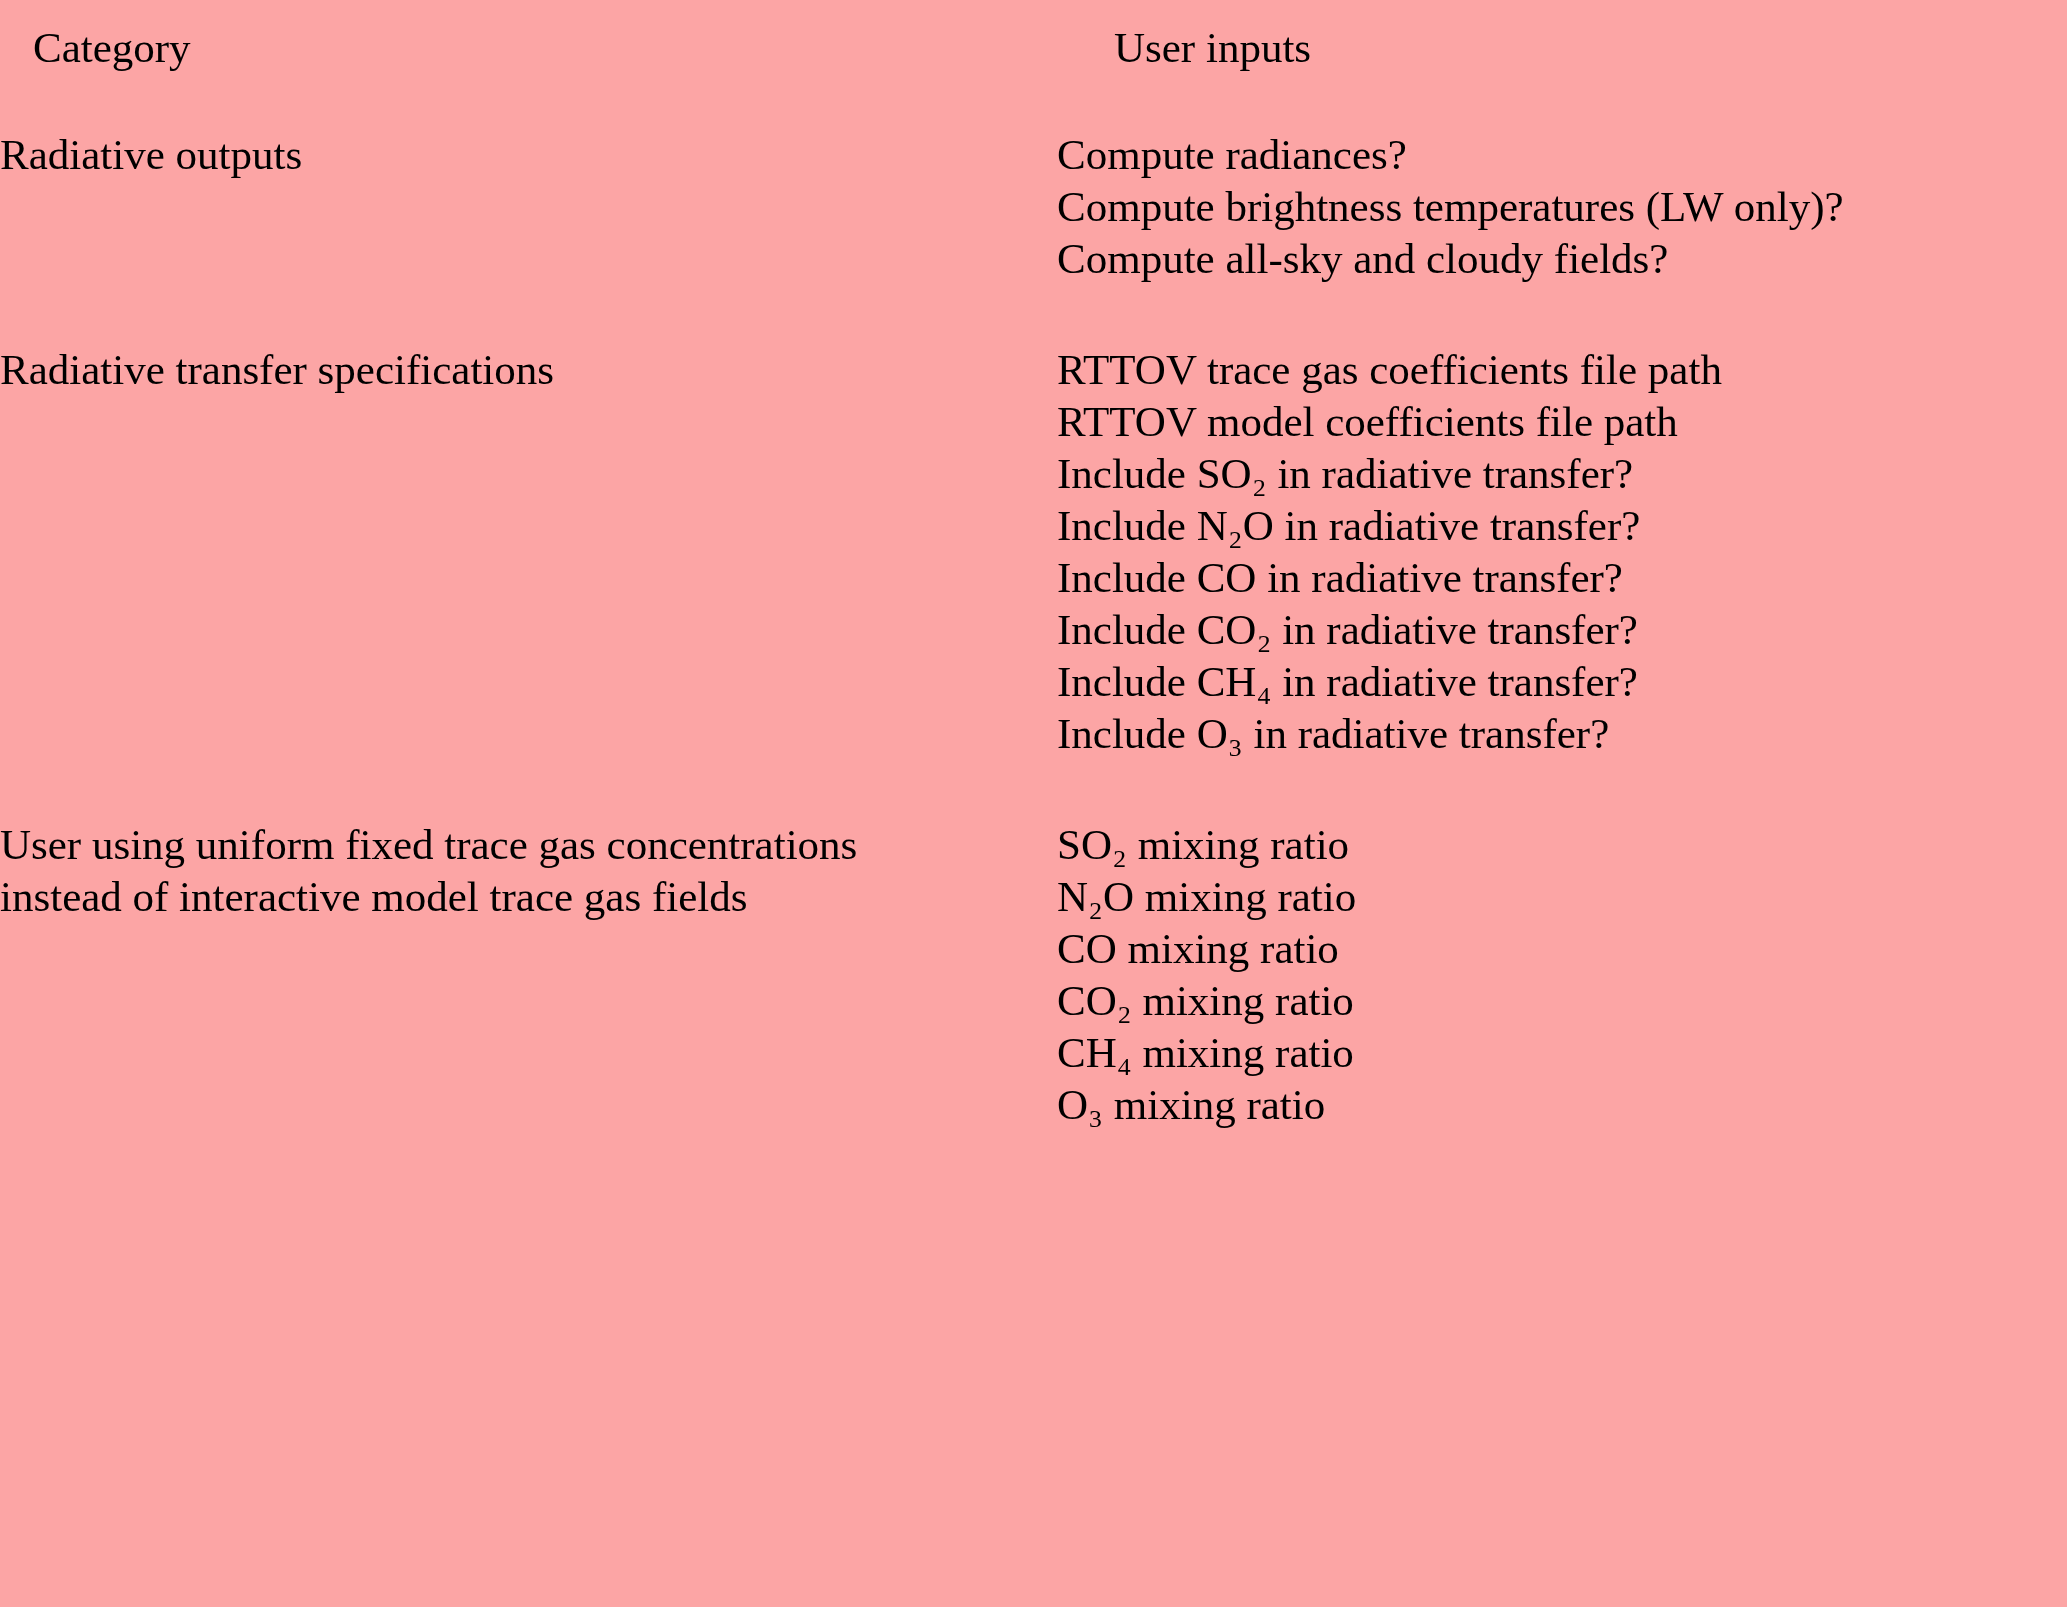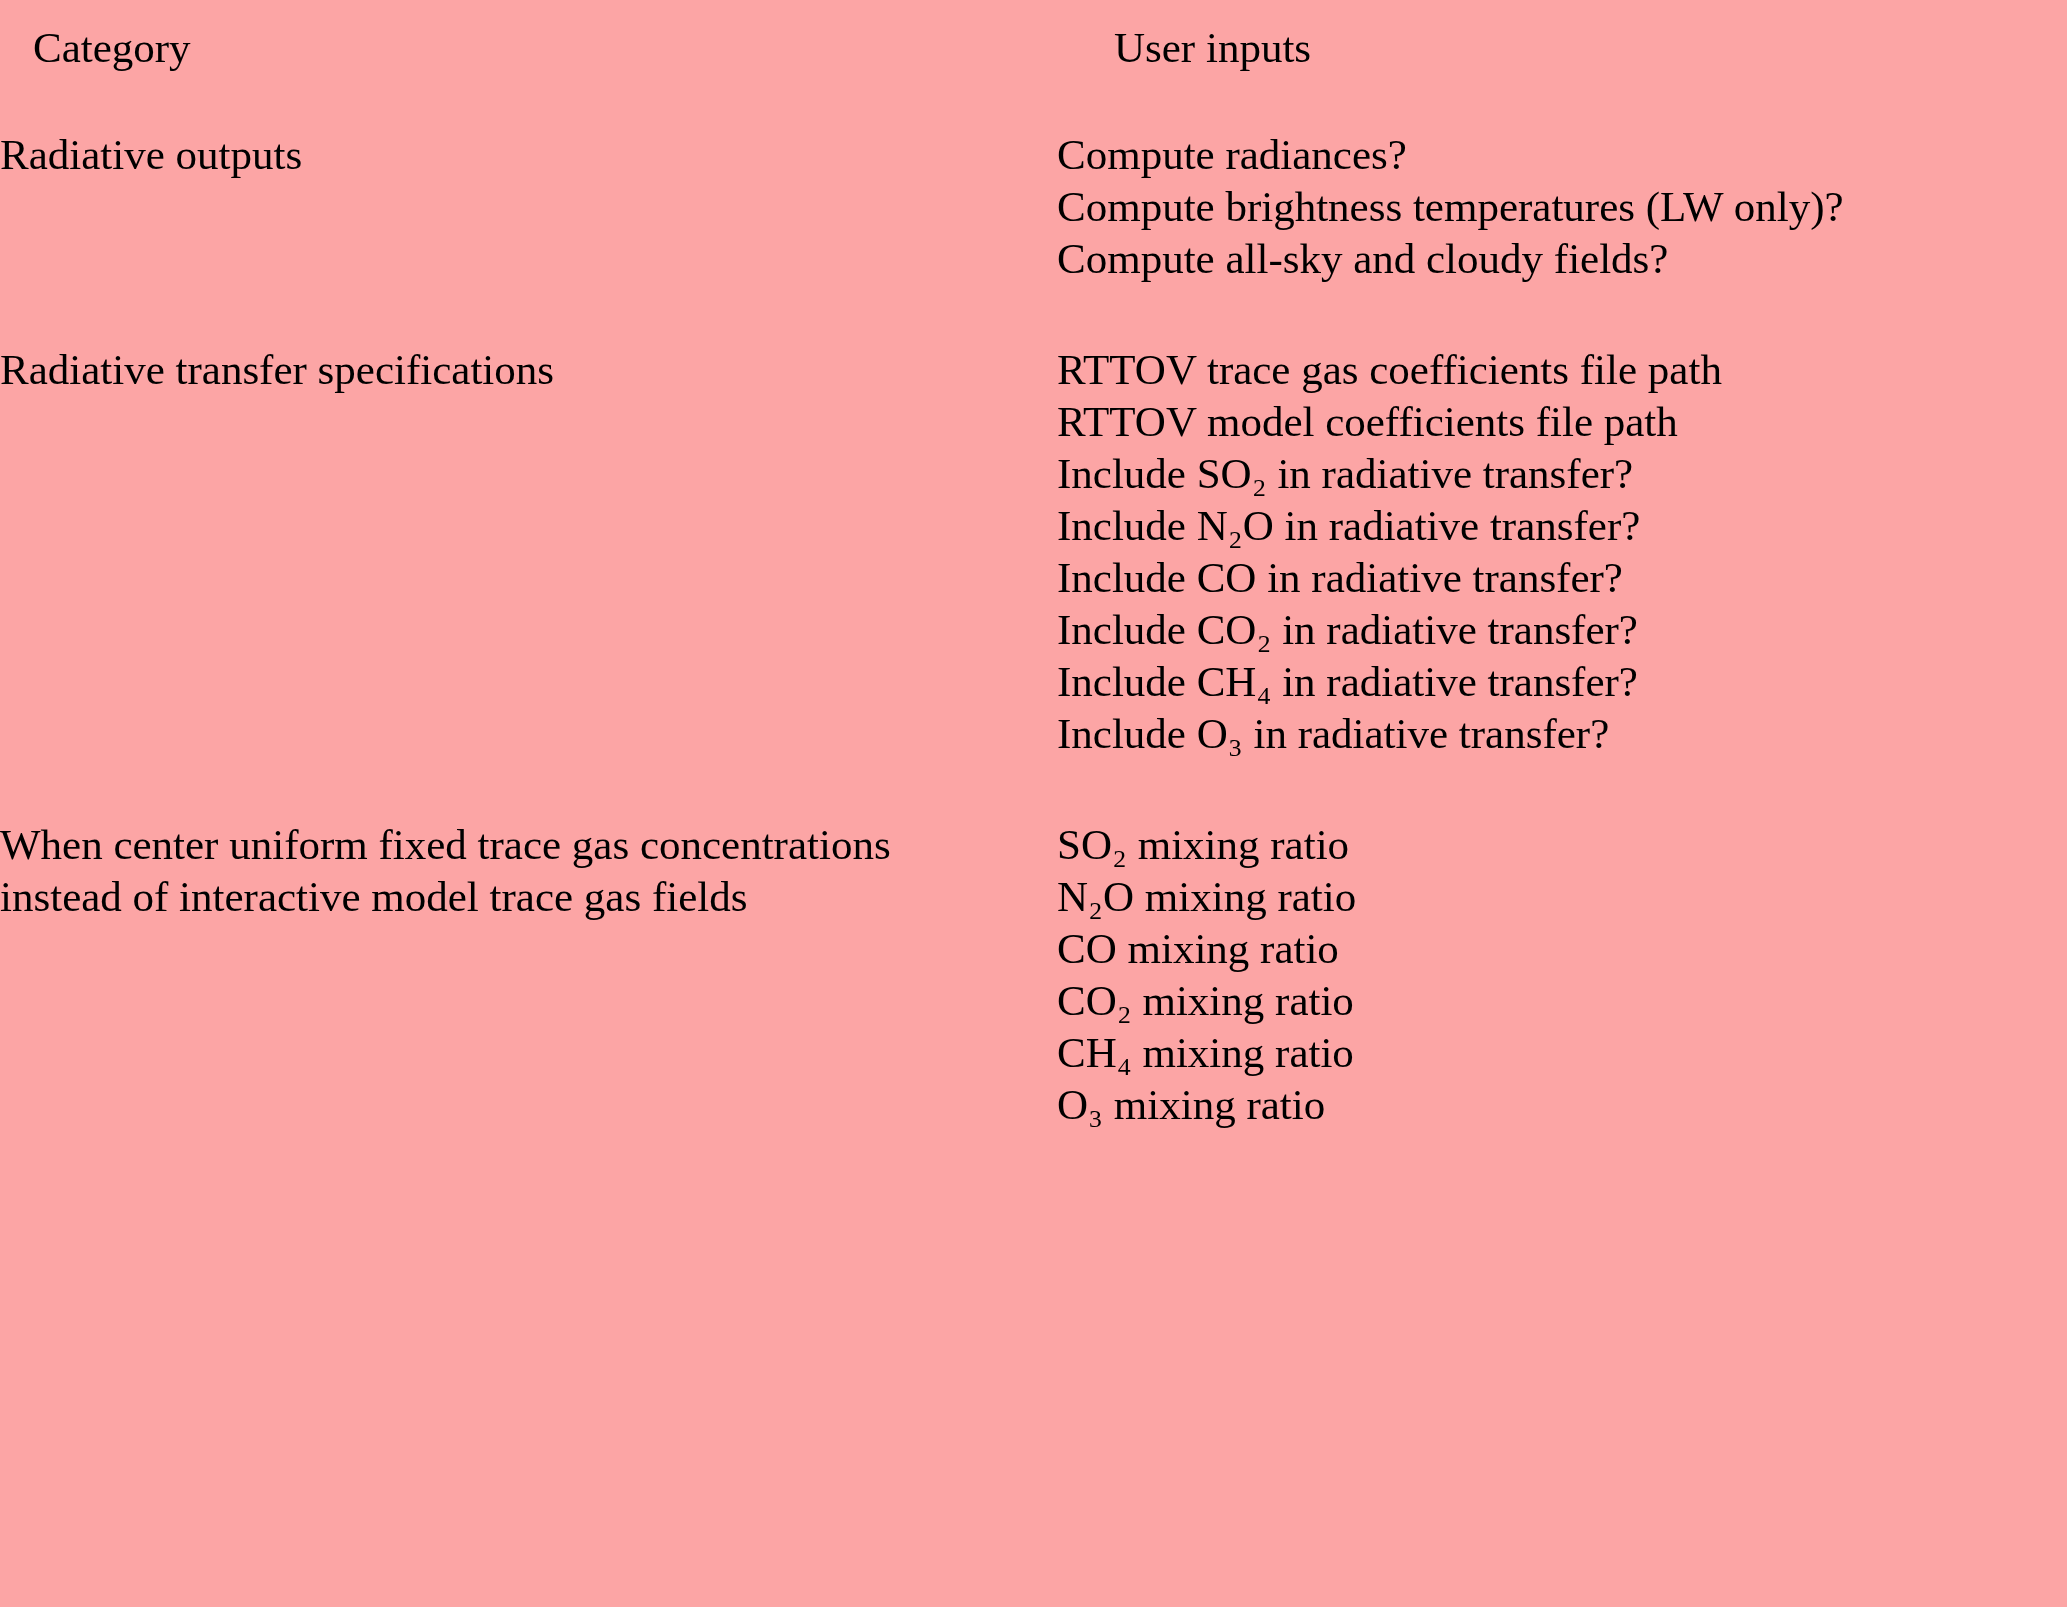--- a/index.html
+++ b/index.html
@@ -107,21 +107,21 @@
             <span class="line">Include SO₂ in radiative transfer?</span>
             <span class="line">Include N₂O in radiative transfer?</span>
             <span class="line">Include CO in radiative transfer?</span>
             <span class="line">Include CO₂ in radiative transfer?</span>
             <span class="line">Include CH₄ in radiative transfer?</span>
             <span class="line">Include O₃ in radiative transfer?</span>
           </td>
         </tr>
         <tr class="body-row">
           <td class="cell cell-category rule-mid">
-            <span class="line">When center uniform fixed trace gas concentrations</span>
+            <span class="line">User using uniform fixed trace gas concentrations</span>
             <span class="line">instead of interactive model trace gas fields</span>
           </td>
           <td class="cell cell-inputs rule-mid">
             <span class="line">SO₂ mixing ratio</span>
             <span class="line">N₂O mixing ratio</span>
             <span class="line">CO mixing ratio</span>
             <span class="line">CO₂ mixing ratio</span>
             <span class="line">CH₄ mixing ratio</span>
             <span class="line">O₃ mixing ratio</span>
           </td>

